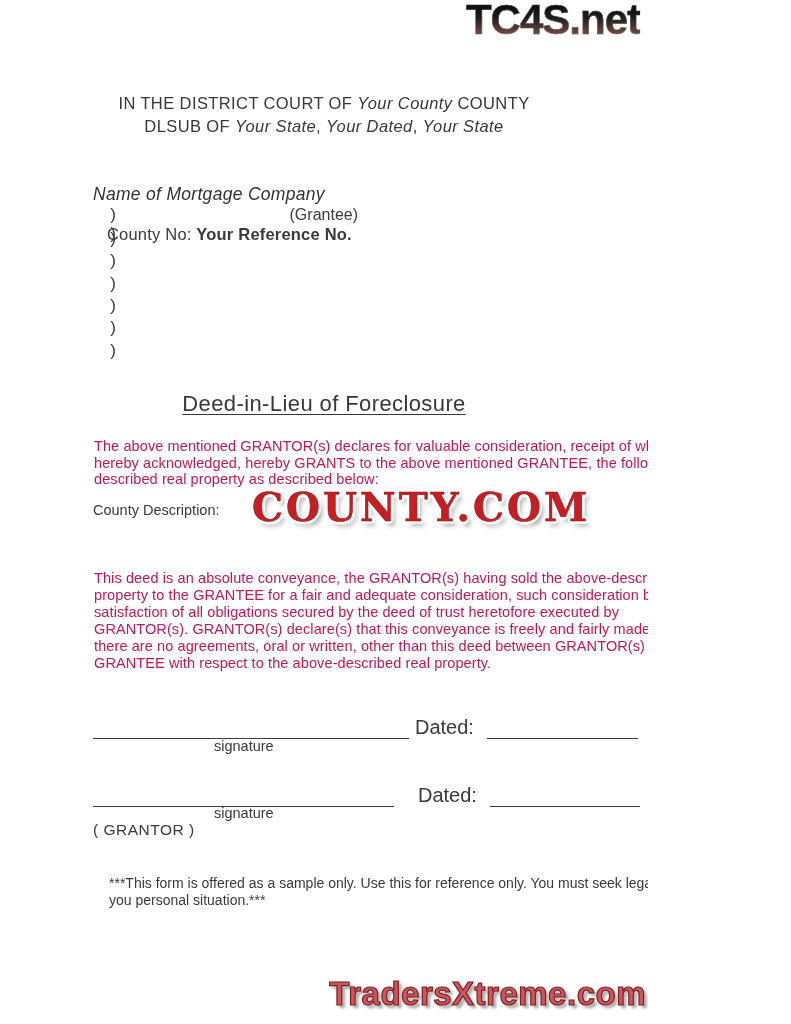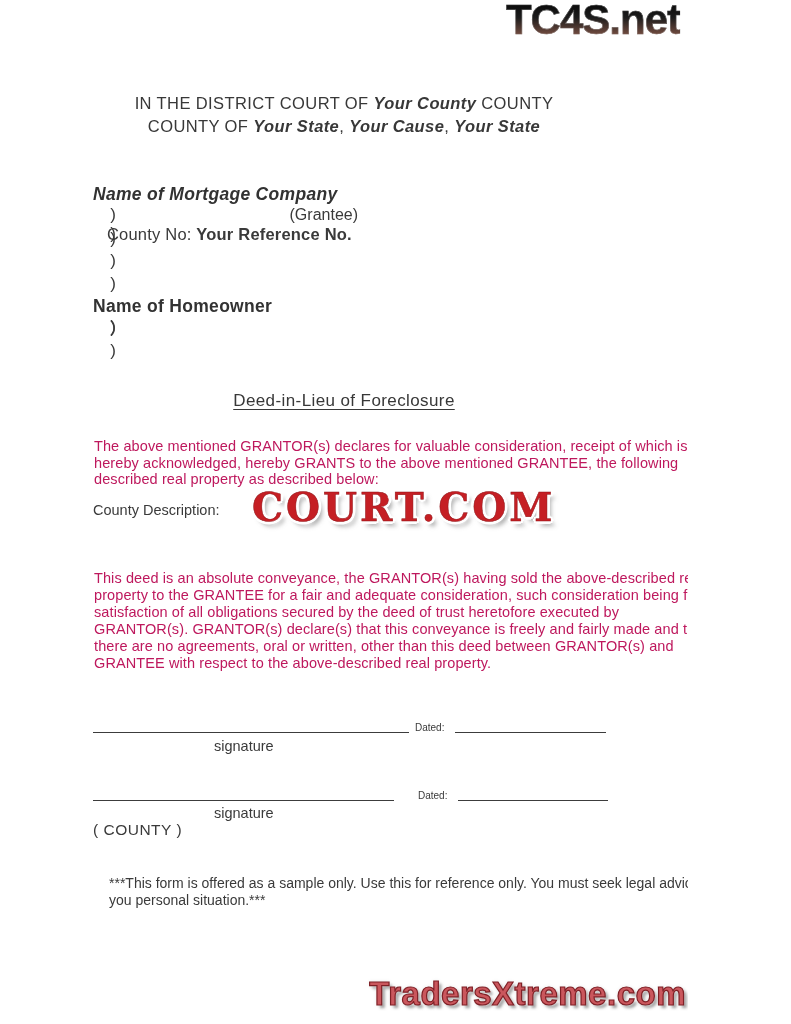--- a/index.html
+++ b/index.html
@@ -3,53 +3,52 @@
 <meta charset="utf-8">
 <style>
   html,body{margin:0;padding:0;background:#ffffff;}
   .page{
     position:relative;
     width:648px;height:1024px;
     background:#ffffff;
     overflow:hidden;
     font-family:"Liberation Sans", sans-serif;
     color:#3a3a3a;
-    padding-left:40px;
   }
   
   .tc4s{
     position:absolute;top:-4px;right:8px;
     font-size:42px;font-weight:bold;letter-spacing:-1px;
     background:linear-gradient(180deg,#0a0a0a 15%,#1c1c1c 45%,#96604f 95%);
     -webkit-background-clip:text;background-clip:text;
     color:transparent;
     -webkit-text-stroke:0.6px rgba(160,160,160,0.35);
   }
   
   .court-header{
     position:absolute;top:92px;left:0;width:100%;
     text-align:center;font-size:16.5px;line-height:23px;
     color:#383838;letter-spacing:0.4px;
   }
-  .bi{font-weight:bold;font-style:italic;}
+  .bi{font-weight:normal;font-style:italic;}
   .b{font-weight:bold;}
   
   .caption{position:absolute;top:184px;left:93px;width:640px;}
   .cap-row{display:flex;height:22.4px;align-items:flex-start;flex-direction:column;}
   .cap-left{width:265px;font-size:16px;}
   .cap-left .nm{font-size:17.5px;letter-spacing:0.3px;color:#323232;}
   .cap-role{display:block;text-align:right;font-size:16px;}
   .role-grantee{padding-left:25px;}
   .role-grantor{padding-left:70px;}
   .cap-paren{width:40px;text-align:center;font-size:17px;}
   .cap-right{flex:1;padding-left:14px;font-size:16.5px;letter-spacing:0.2px;white-space:nowrap;}
   
   .doc-title{
     position:absolute;top:391px;left:0;width:100%;text-align:center;
-    font-size:17px;letter-spacing:0.4px;color:#383838;
+    font-size:22px;letter-spacing:0.4px;color:#383838;
   }
   .doc-title .u{text-decoration:underline;text-underline-offset:3px;text-decoration-thickness:1.4px;}
   
   .para{
     position:absolute;left:93px;width:618px;margin:1px;
     font-size:14.5px;line-height:16.5px;letter-spacing:0.1px;color:#be185d;
   }
   .para1{top:437px;}
   .para2{top:569px;line-height:16.9px;}
   .legal-label{position:absolute;left:93px;top:502px;font-size:14.5px;}
@@ -59,21 +58,21 @@
     font-family:"DejaVu Serif", serif;
     font-size:39px;font-weight:bold;letter-spacing:3px;
     color:#c51f24;
     -webkit-text-stroke:0.5px #8e1216;
     text-shadow:
       -2px -2px 0 #fff, 2px -2px 0 #fff, -2px 2px 0 #fff, 2px 2px 0 #fff,
       -3px 0 0 #fff, 3px 0 0 #fff, 0 3px 0 #fff, 0 -3px 0 #fff,
       4px 5px 4px rgba(110,110,110,0.55);
   }
   
-  .sig-row{position:absolute;left:93px;display:flex;align-items:flex-end;font-size:10px;}
+  .sig-row{position:absolute;left:93px;display:flex;align-items:flex-end;font-size:20px;}
   .sig-row-1{top:716px;}
   .sig-row-2{top:784px;}
   .uline{display:inline-block;border-bottom:1.5px solid #3c3c3c;height:16px;}
   .sig1-line1{width:316px;}
   .sig1-line2{width:151px;margin-left:8px;}
   .sig2-line1{width:301px;}
   .sig2-line2{width:150px;margin-left:8px;}
   .dated-1{margin-left:6px;white-space:pre;}
   .dated-2{margin-left:24px;white-space:pre;}
   .sig-label{position:absolute;left:214px;font-size:14.5px;}
@@ -96,21 +95,21 @@
 </style>
 </head>
 <body>
 
 <div class="page">
 
   <div class="tc4s">TC4S.net</div>
 
   <div class="court-header">
     <div><span>IN THE DISTRICT COURT OF </span><span class="bi">Your County</span><span> COUNTY</span></div>
-    <div><span>COUNTY OF </span><span class="bi">Your State</span><span>, </span><span class="bi">Your Cause</span><span>, </span><span class="bi">Your State</span></div>
+    <div><span>DLSUB OF </span><span class="bi">Your State</span><span>, </span><span class="bi">Your Dated</span><span>, </span><span class="bi">Your State</span></div>
   </div>
 
   <div class="caption">
     <div class="cap-row">
       <div class="cap-left"><span class="nm bi">Name of Mortgage Company</span></div>
       <div class="cap-paren">)</div>
       <div class="cap-right"><span>County No: </span><span class="b">Your Reference No.</span></div>
     </div>
     <div class="cap-row">
       <div class="cap-left">
@@ -128,56 +127,55 @@
       <div class="cap-left"></div>
       <div class="cap-paren">)</div>
       <div class="cap-right"></div>
     </div>
     <div class="cap-row">
       <div class="cap-left"></div>
       <div class="cap-paren">)</div>
       <div class="cap-right"></div>
     </div>
     <div class="cap-row">
-      <div class="cap-left"><span class="nm b">Name of Homeowner</span></div>
       <div class="cap-paren">)</div>
       <div class="cap-right"></div>
     </div>
     <div class="cap-row">
       <div class="cap-paren">)</div>
       <div class="cap-right"></div>
     </div>
     <div class="cap-row">
       <div class="cap-left"></div>
       <div class="cap-paren">)</div>
       <div class="cap-right"></div>
     </div>
   </div>
 
   <div class="doc-title"><span class="u">Deed-in-Lieu of Foreclosure</span></div>
 
   <p class="para para1">The above mentioned GRANTOR(s) declares for valuable consideration, receipt of which is hereby acknowledged, hereby GRANTS to the above mentioned GRANTEE, the following described real property as described below:</p>
 
   <div class="legal-label">County Description:</div>
-  <div class="dlsub">COURT.COM</div>
+  <div class="dlsub">COUNTY.COM</div>
 
   <p class="para para2">This deed is an absolute conveyance, the GRANTOR(s) having sold the above-described real property to the GRANTEE for a fair and adequate consideration, such consideration being full satisfaction of all obligations secured by the deed of trust heretofore executed by GRANTOR(s). GRANTOR(s) declare(s) that this conveyance is freely and fairly made and that there are no agreements, oral or written, other than this deed between GRANTOR(s) and GRANTEE with respect to the above-described real property.</p>
 
   <div class="sig-row sig-row-1">
     <span class="uline sig1-line1"></span>
     <span class="dated-1">Dated: </span>
     <span class="uline sig1-line2"></span>
   </div>
   <div class="sig-label sig-label-1">signature</div>
 
   <div class="sig-row sig-row-2">
     <span class="uline sig2-line1"></span>
     <span class="dated-2">Dated: </span>
     <span class="uline sig2-line2"></span>
   </div>
   <div class="sig-label sig-label-2">signature</div>
-  <div class="notary">( COUNTY )</div>
+  <div class="notary">( GRANTOR )</div>
 
   <p class="disclaimer">***This form is offered as a sample only. Use this for reference only. You must seek legal advice for you personal situation.***</p>
 
   <div class="traders">TradersXtreme.com</div>
 
 </div>
 
 </body></html>

